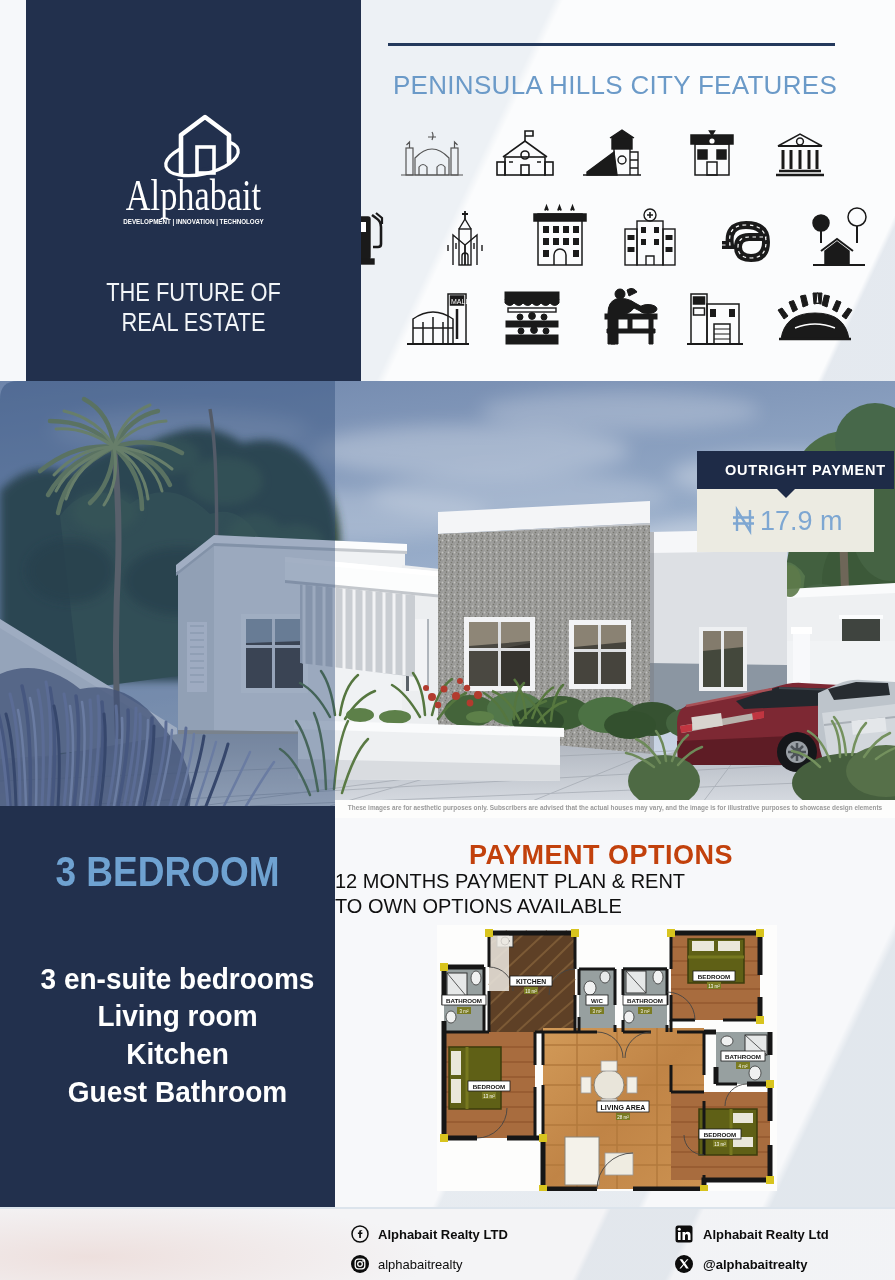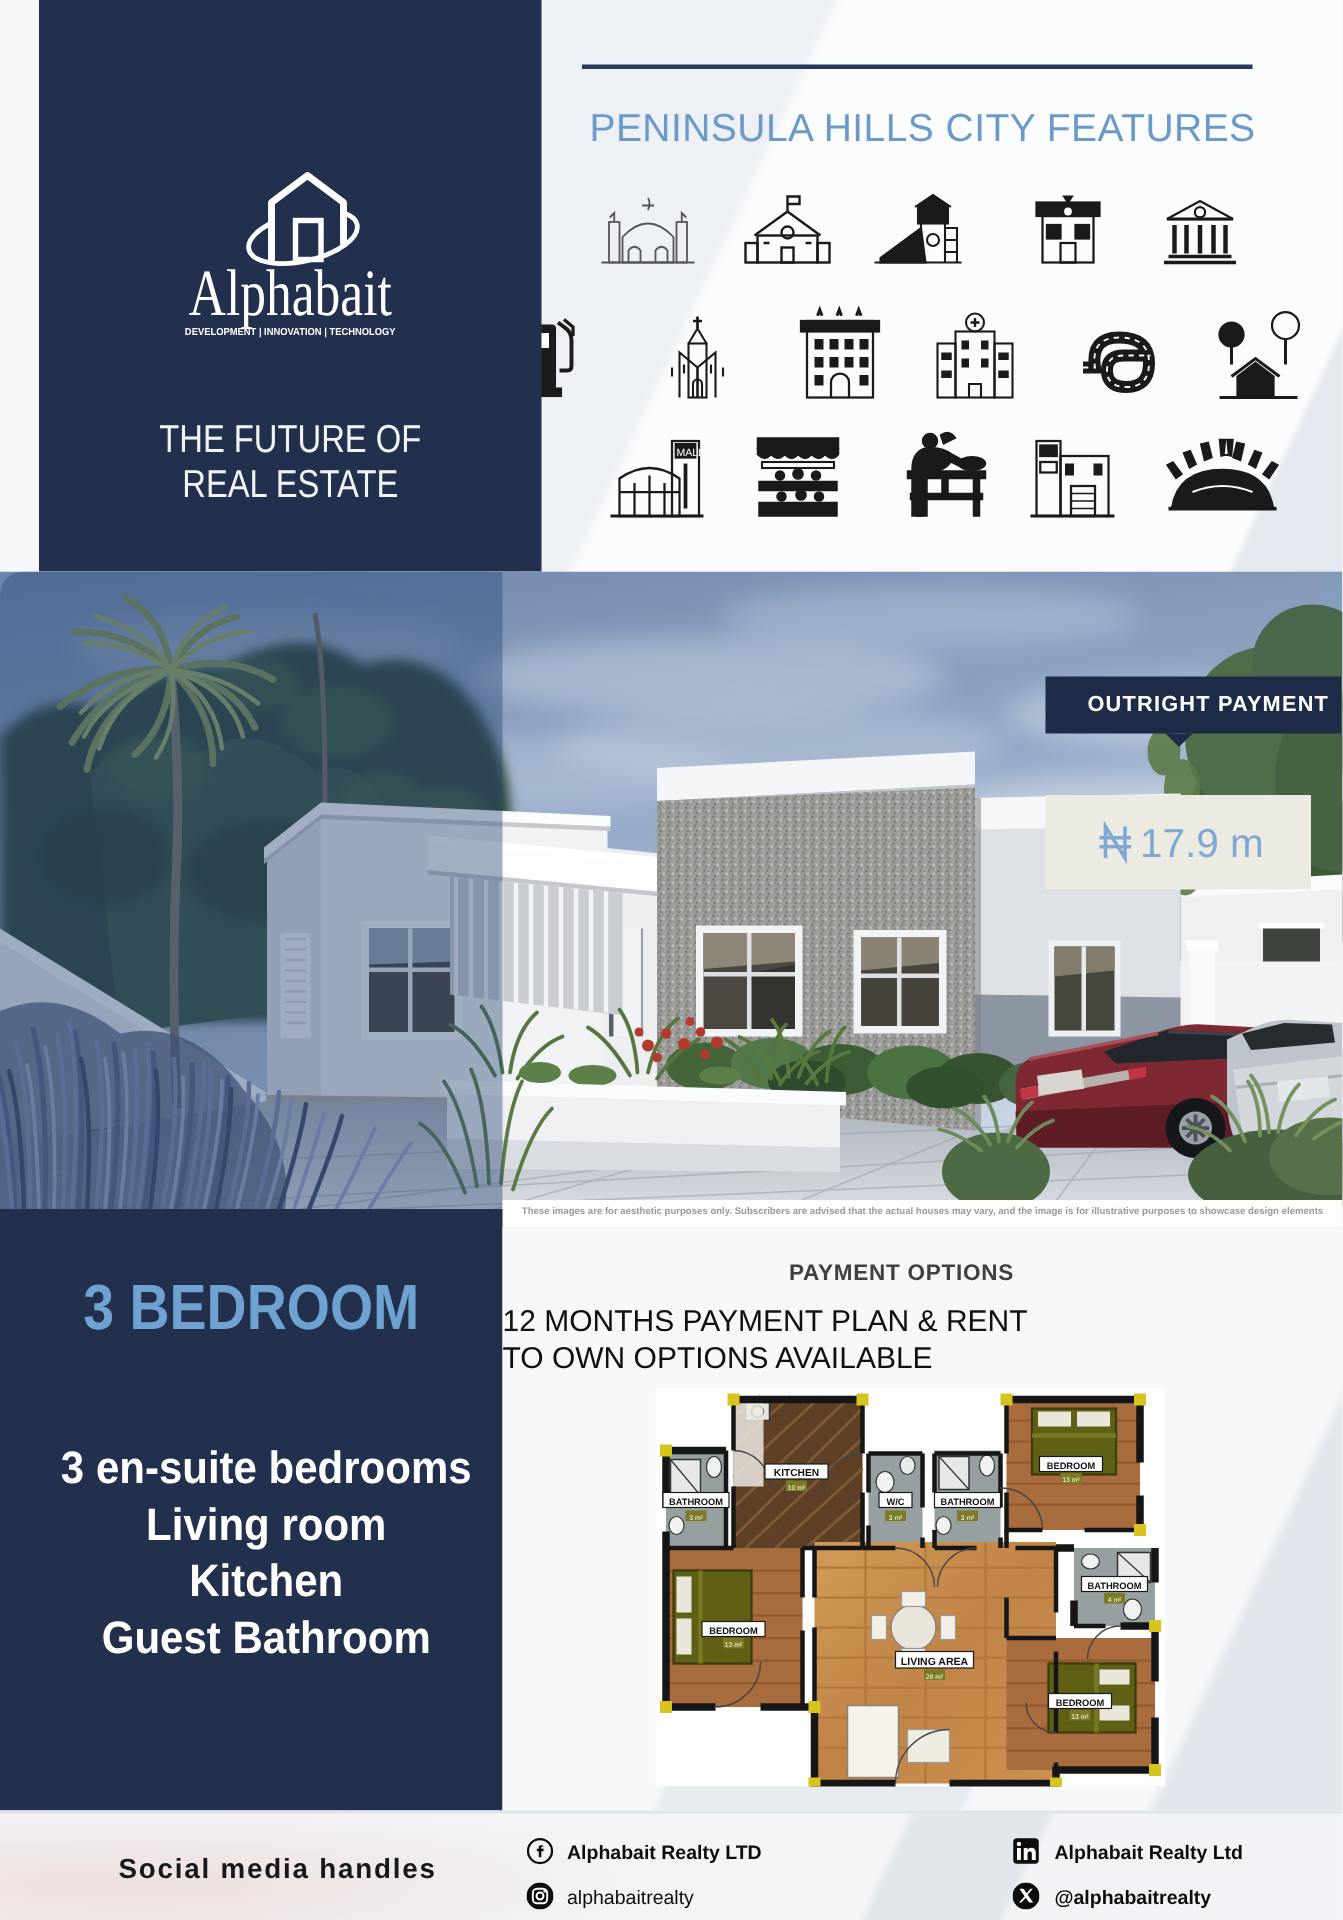--- a/index.html
+++ b/index.html
@@ -615,21 +615,21 @@
       <path d="M310 414 q-14 -36 -30 -46"></path>
   </g>
 
   <path d="M0 18 Q0 0 18 0 L335 0 L335 425 L0 425 Z" fill="#2d4a79" opacity="0.44"></path>
 </svg>
 
 <div class="abs" style="left:697px;top:451px;width:177px;height:38px;background:#1e2b47;color:#fff;font-size:14.5px;font-weight:bold;letter-spacing:.8px;text-align:center;line-height:38px;padding-left:20px;">OUTRIGHT PAYMENT</div>
 
 <div class="abs" style="left:777px;top:489px;width:0;height:0;border-left:9px solid transparent;border-right:9px solid transparent;border-top:9px solid #1e2b47;z-index:6;"></div>
 
-<div class="abs" style="left:697px;top:489px;width:177px;height:63px;background:#ecebe2;margin-top:41px;">
+<div class="abs" style="left:697px;top:489px;width:177px;height:63px;background:#ecebe2;">
   <svg class="abs" style="left:0;top:0;" width="177" height="63" viewBox="0 0 177 63">
     <g fill="none" stroke="#7ea7d2" stroke-width="2.4">
       <path d="M40 42 L40 21 L53 42 L53 21"></path>
       <path d="M36 28.5 L57 28.5 M36 34.5 L57 34.5"></path>
     </g>
     <text x="63" y="41" font-size="27" fill="#7ea7d2" font-family="Liberation Sans">17.9 m</text>
   </svg>
 </div>
 
 <div class="abs" style="left:335px;top:800px;width:560px;height:18px;background:#fdfdfc;color:#9a9a9a;font-size:6.4px;font-weight:bold;text-align:center;line-height:16px;">These images are for aesthetic purposes only. Subscribers are advised that the actual houses may vary, and the image is for illustrative purposes to showcase design elements</div>
@@ -639,21 +639,21 @@
   <div class="abs" style="left:0;top:45px;width:335px;text-align:center;color:#6fa2d1;font-size:37px;font-weight:bold;letter-spacing:0;transform:scaleY(1.15);">3 BEDROOM</div>
 
   <div class="abs" style="left:10px;top:159px;width:335px;text-align:center;color:#fff;font-size:28px;font-weight:bold;line-height:35px;transform:scaleY(1.08);">3 en-suite bedrooms<br>Living room<br>Kitchen<br>Guest Bathroom</div>
 </div>
 
 <div class="abs" id="bottom-bg" style="left:335px;top:818px;width:560px;height:389px;background:#f7f8fa;overflow:hidden;">
   <div class="abs" style="left:300px;top:-40px;width:700px;height:500px;background:linear-gradient(115deg,rgba(214,222,230,0) 35%,rgba(214,222,230,.65) 36%,rgba(214,222,230,.65) 60%,rgba(230,236,242,.3) 61%);"></div>
   <div class="abs" style="left:-80px;top:180px;width:500px;height:400px;background:linear-gradient(115deg,rgba(220,227,234,0) 40%,rgba(220,227,234,.6) 41%,rgba(220,227,234,.6) 70%,rgba(220,227,234,0) 71%);"></div>
 </div>
 
-<div class="abs" style="left:335px;top:840px;width:532px;text-align:center;color:#404040;font-size:15px;font-weight:bold;letter-spacing:.5px;">PAYMENT OPTIONS</div>
+<div class="abs" style="left:335px;top:840px;width:532px;text-align:center;color:#c2410c;font-size:27px;font-weight:bold;letter-spacing:.5px;">PAYMENT OPTIONS</div>
 
 <div class="abs" style="left:335px;top:869px;width:532px;text-align:left;color:#101010;font-size:20px;line-height:25px;">12 MONTHS PAYMENT PLAN &amp; RENT<br>TO OWN OPTIONS AVAILABLE</div>
 
 <svg class="abs" id="floorplan" style="left:437px;top:925px;" width="340" height="266" viewBox="0 0 340 266">
   <defs>
     <linearGradient id="oakfloor" x1="0" y1="0" x2="1" y2="1">
       <stop offset="0" stop-color="#d29a58"></stop>
       <stop offset="0.5" stop-color="#c08446"></stop>
       <stop offset="1" stop-color="#cc9251"></stop>
     </linearGradient>
@@ -850,21 +850,20 @@
         <text x="283" y="221">13 m²</text>
     </g>
   </g>
 </svg>
 
 <div class="abs" id="footer" style="left:0;top:1207px;width:895px;height:73px;background:#f4f4f6;overflow:hidden;">
   <div class="abs" style="left:-60px;top:-10px;width:500px;height:100px;background:radial-gradient(ellipse at 30% 60%,rgba(233,210,205,.6),rgba(233,210,205,0) 70%);"></div>
   <div class="abs" style="left:420px;top:-30px;width:600px;height:140px;background:linear-gradient(115deg,rgba(205,215,225,0) 30%,rgba(205,215,225,.45) 31%,rgba(205,215,225,.45) 44%,rgba(235,240,245,.2) 45%);"></div>
   <div class="abs" style="left:0;top:0;width:895px;height:2px;background:#dce4ec;"></div>
 
-  <div class="abs" style="left:30px;top:28px;width:310px;text-align:center;color:#16181c;font-size:18.5px;font-weight:bold;letter-spacing:1.2px;">Social media handles</div>
 
   <svg class="abs" style="left:351px;top:18px;" width="18" height="18" viewBox="0 0 18 18">
       <circle cx="9" cy="9" r="8" fill="none" stroke="#0c0c0c" stroke-width="1.5"></circle>
       <path d="M10.7 5.2 h-1.4 q-1.1 0 -1.1 1.1 v1.2 h-1.3 v1.6 h1.3 v4 h1.7 v-4 h1.4 l.2 -1.6 h-1.6 v-1 q0 -.5 .5 -.5 h1.1 Z" fill="#0c0c0c"></path>
     </svg>
 
   <div class="abs" style="left:378px;top:20px;color:#0c0c0c;font-size:13px;font-weight:bold;">Alphabait Realty LTD</div>
 
   <svg class="abs" style="left:351px;top:48px;" width="18" height="18" viewBox="0 0 18 18">
       <circle cx="9" cy="9" r="9" fill="#0c0c0c"></circle>

